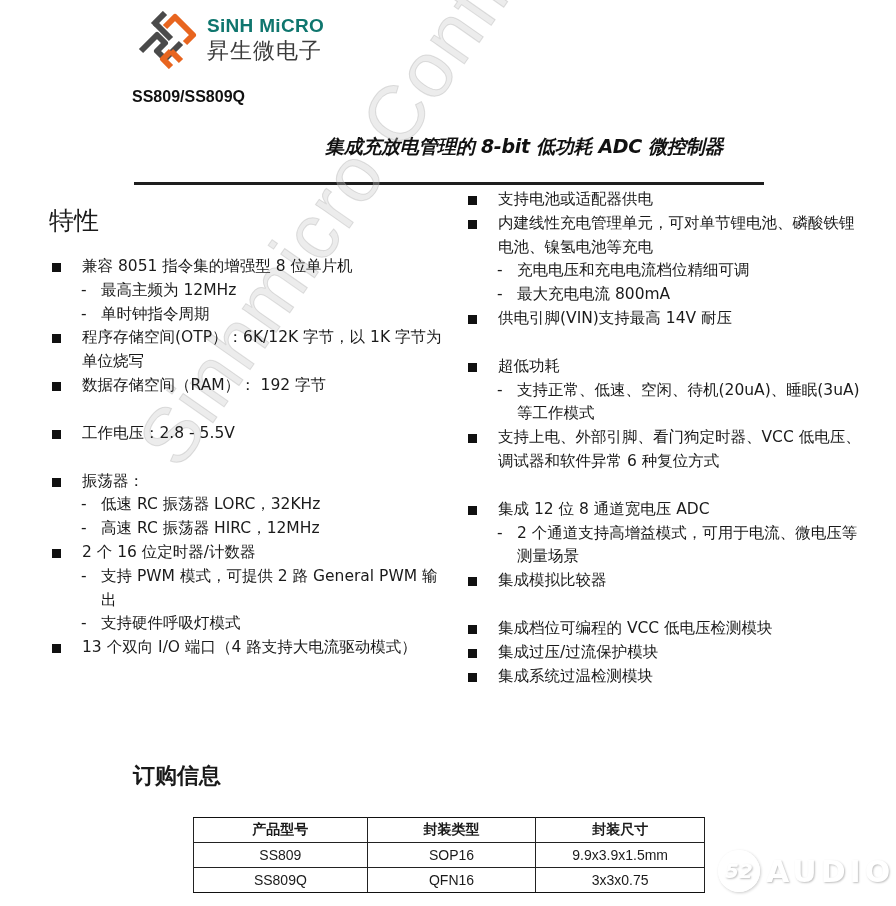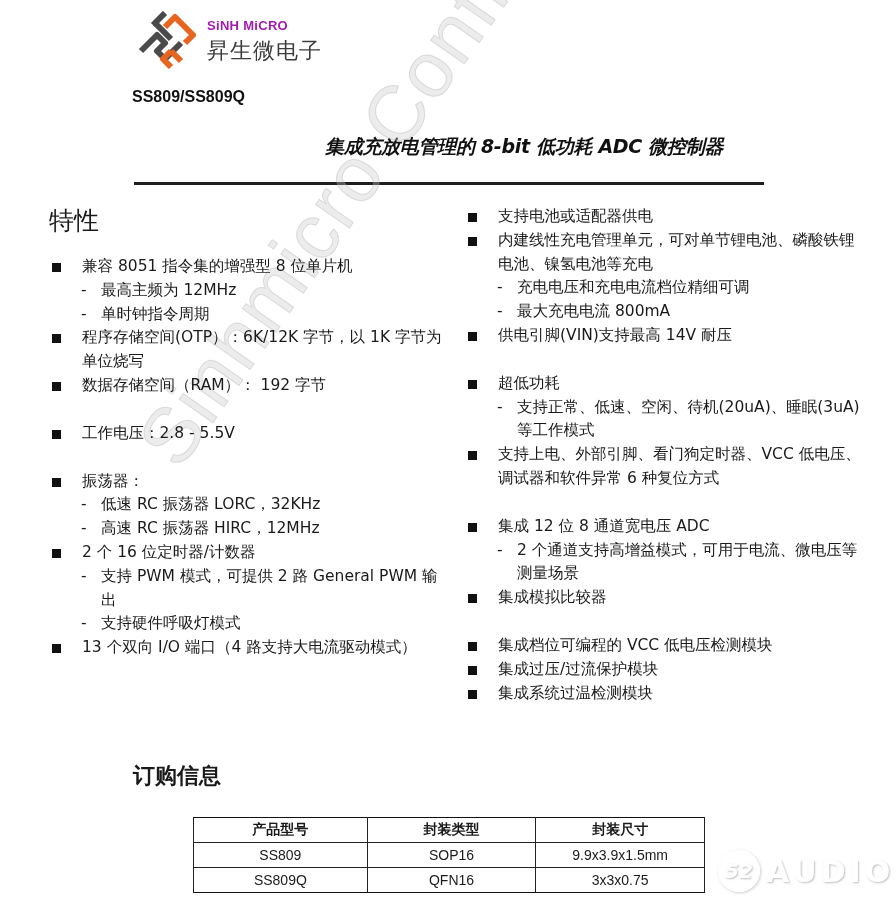--- a/index.html
+++ b/index.html
@@ -19,21 +19,21 @@
 
     
     .logo {
       left: 135px; top: 10px; width: 210px; height: 60px;
       display: flex; align-items: center;
     }
     .logo-mark { width: 64px; height: 58px; }
     .logo-text { margin-left: 8px; display: flex; flex-direction: column; }
     .logo-en {
       font-family: "Liberation Sans", sans-serif;
-      font-weight: bold; font-size: 13px; color: #a21caf; letter-spacing: 0.3px;
+      font-weight: bold; font-size: 19px; color: #0f766e; letter-spacing: 0.3px;
       line-height: 22px;
     }
     .logo-cn {
       font-size: 22px; color: #3c3c3c; line-height: 28px; letter-spacing: 1px;
     }
 
     
     .part-title {
       left: 132px; top: 88px;
       font-family: "Liberation Sans", sans-serif;
@@ -53,21 +53,21 @@
       font-size: 25px; color: #1a1a1a; font-weight: normal;
     }
     .features-heading { left: 49px; top: 204px; }
     .order-heading { left: 133px; top: 761px; font-size: 22px; font-weight: bold; }
 
     
     .col {
       font-size: 15.5px; line-height: 23.8px; color: #1a1a1a;
     }
     .col-left { left: 50px; top: 255px; width: 400px; }
-    .col-right { left: 466px; top: 205px; width: 400px; }
+    .col-right { left: 466px; top: 188px; width: 400px; }
 
     .item { position: relative; padding-left: 32px; }
     .item .bullet {
       position: absolute; left: 2px; top: 8px; width: 9px; height: 9px; background: #111;
     }
     .sub { position: relative; padding-left: 51px; }
     .sub .dash {
       position: absolute; left: 31px; top: 0;
     }
     .gap { height: 24px; }

